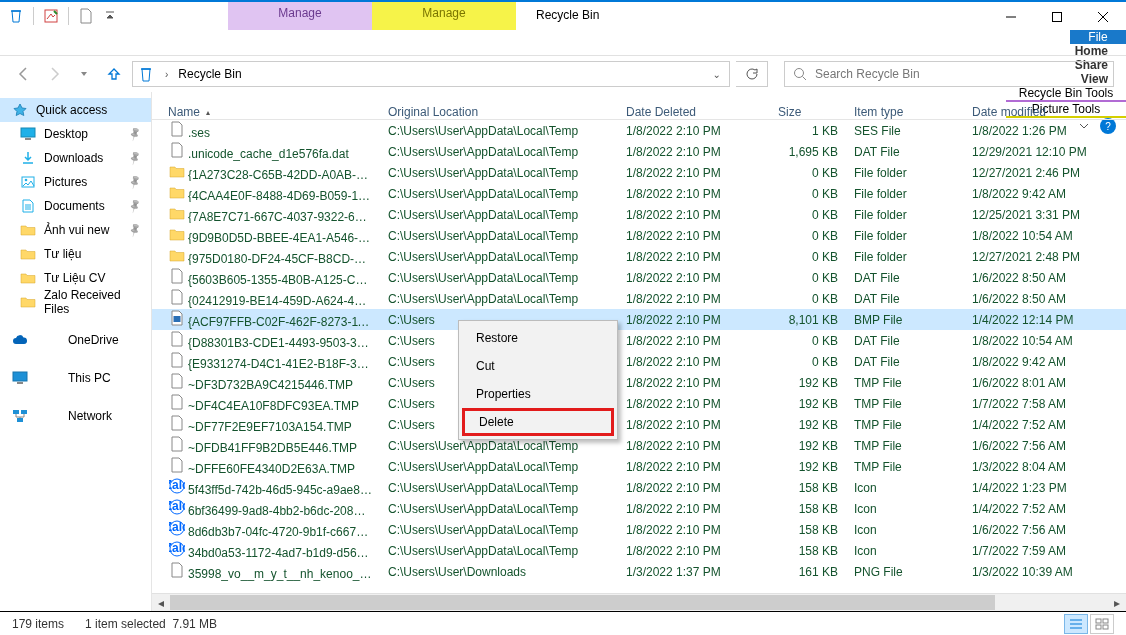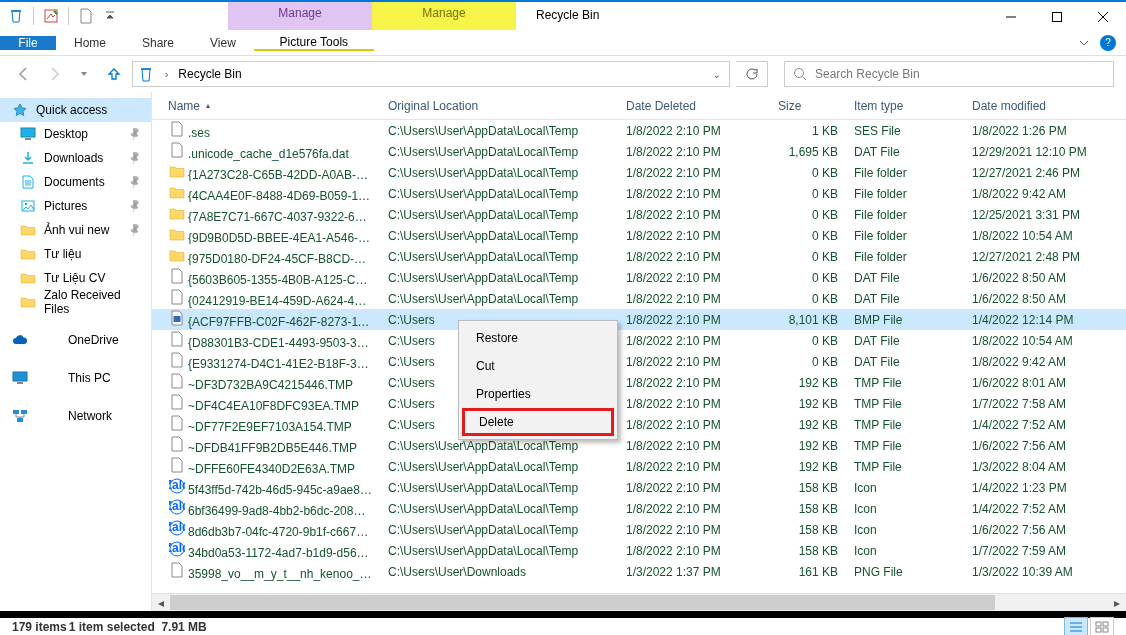--- a/index.html
+++ b/index.html
@@ -13,23 +13,23 @@
 .context-tabs { display: flex; margin-left: 108px; }
 .ctx-tab { width: 144px; text-align: center; padding: 4px 0 0 0; font-size: 12px; }
 .ctx-purple { background: #e0c4f2; color: #6b3a8f; }
 .ctx-yellow { background: #f6f349; color: #7a7500; }
 .title-text { padding: 6px 0 0 20px; color: #000; }
 .win-controls { margin-left: auto; display: flex; }
 .win-btn { width: 46px; height: 30px; display: flex; align-items: center; justify-content: center; }
 .win-btn svg { width: 12px; height: 12px; }
 
 
-.ribbon { height: 26px; display: flex; align-items: center; border-bottom: 1px solid #e1e1e1; }
+.ribbon { height: 26px; display: flex; align-items: flex-end; border-bottom: 1px solid #e1e1e1; flex-direction: column; }
 .ribbon-file { background: #1979ca; color: #fff; width: 56px; display: flex; align-items: center; justify-content: center; }
-.ribbon-tab { padding: 0 18px; display: flex; align-items: center; color: #333; }
+.ribbon-tab { padding: 0 18px; display: flex; align-items: center; color: #333; font-weight: bold; }
 .ribbon-ctx { width: 120px; text-align: center; display: flex; align-items: center; justify-content: center; }
 .ribbon-ctx.purple { border-bottom: 2px solid #b16bd4; }
 .ribbon-ctx.yellow { border-bottom: 2px solid #d4cf00; }
 .ribbon-right { margin-left: auto; display: flex; align-items: center; gap: 10px; padding-right: 10px; }
 .help-icon { width: 16px; height: 16px; border-radius: 50%; background: #0078d7; color: #fff; display: flex; align-items: center; justify-content: center; font-size: 10px; }
 
 
 .navbar { height: 36px; display: flex; align-items: center; gap: 6px; padding: 0 12px; }
 .nav-btn { width: 24px; height: 24px; display: flex; align-items: center; justify-content: center; color: #888; }
 .nav-btn.enabled { color: #0078d7; }
@@ -45,21 +45,21 @@
 .sidebar { width: 152px; border-right: 1px solid #e5e5e5; padding-top: 6px; overflow: hidden; }
 .side-item { display: flex; align-items: center; height: 24px; padding: 0 10px 0 20px; gap: 8px; color: #000; position: relative; }
 .side-item.pinned::after { content: "📌"; position: absolute; right: 10px; font-size: 10px; filter: grayscale(1) opacity(0.6); transform: rotate(-30deg); }
 .side-item.section { font-weight: normal; }
 .side-item.quick { background: #cce8ff; padding-left: 12px; }
 .side-item.root { padding-left: 12px; gap: 40px; }
 .side-group-gap { height: 14px; }
 .side-icn { width: 16px; height: 16px; display: flex; align-items: center; justify-content: center; }
 
 .content { flex: 1; display: flex; flex-direction: column; overflow: hidden; }
-.col-headers { display: flex; height: 28px; align-items: center; border-bottom: 1px solid #e5e5e5; color: #3c5a78; padding-left: 8px; }
+.col-headers { display: flex; height: 28px; align-items: flex-end; border-bottom: 1px solid #e5e5e5; color: #3c5a78; padding-left: 8px; }
 .col-h { padding: 0 8px; display: flex; align-items: center; gap: 6px; }
 .sort-ind { font-size: 8px; color: #555; }
 .c-name { width: 220px; }
 .c-loc { width: 238px; }
 .c-del { width: 152px; }
 .c-size { width: 76px; text-align: right; }
 .c-type { width: 118px; }
 .c-mod { flex: 1; }
 
 .rows { flex: 1; overflow: hidden; position: relative; }
@@ -68,21 +68,21 @@
 .cell { padding: 0 8px; white-space: nowrap; overflow: hidden; text-overflow: ellipsis; }
 .cell.c-size { text-align: right; }
 .file-icn { width: 18px; height: 16px; display: inline-flex; align-items: center; justify-content: center; margin-right: 2px; }
 
 .hscroll { height: 18px; background: #f0f0f0; border-top: 1px solid #e1e1e1; display: flex; align-items: center; }
 .hscroll-btn { width: 18px; height: 18px; display: flex; align-items: center; justify-content: center; color: #555; }
 .hscroll-track { flex: 1; height: 18px; position: relative; }
 .hscroll-thumb { position: absolute; left: 0; top: 1px; height: 15px; width: 88%; background: #cdcdcd; }
 
 
-.statusbar { height: 24px; border-top: 7px solid #000000; display: flex; align-items: center; padding: 0 12px; gap: 2px; color: #333; font-weight: bold; }
+.statusbar { height: 24px; border-top: 1px solid #000000; display: flex; align-items: center; padding: 0 12px; gap: 21px; color: #333; }
 .status-right { margin-left: auto; display: flex; gap: 2px; }
 .view-toggle { width: 24px; height: 20px; border: 1px solid #ccc; display: flex; align-items: center; justify-content: center; }
 .view-toggle.active { background: #cce8ff; border-color: #7ab7e8; }
 
 
 .context-menu { position: absolute; left: 458px; top: 320px; width: 160px; background: #f2f2f2; border: 1px solid #bcbcbc; box-shadow: 3px 3px 4px rgba(0,0,0,0.25); padding: 3px; z-index: 50; }
 .ctx-item { height: 28px; display: flex; align-items: center; padding: 0 14px; color: #000; }
 .ctx-item.highlight { border: 3px solid #e21b1b; }
 
 
@@ -143,20 +143,21 @@
         </svg>
       </div>
   </div>
 </div>
 
 <div class="ribbon">
   <div class="ribbon-file">File</div>
   <div class="ribbon-tab">Home</div>
   <div class="ribbon-tab">Share</div>
   <div class="ribbon-tab">View</div>
+  <div class="ribbon-ctx purple">Recycle Bin Tools</div>
   <div class="ribbon-ctx yellow">Picture Tools</div>
   <div class="ribbon-right">
     <span>
         <svg width="12" height="12" viewBox="0 0 12 12">
           <path d="M2 4l4 4 4-4" fill="none" stroke="#555"></path>
         </svg>
       </span>
     <span class="help-icon">?</span>
   </div>
 </div>
@@ -230,36 +231,36 @@
         <div class="side-item pinned">
           <span class="side-icn">
             <svg width="14" height="14" viewBox="0 0 14 14">
               <path d="M7 1v8M4 6l3 3 3-3M2 12h10" stroke="#1fb0e8" fill="none" stroke-width="1.5"></path>
             </svg>
           </span>
           <span>Downloads</span>
         </div>
         <div class="side-item pinned">
           <span class="side-icn">
-            <svg width="12" height="14" viewBox="0 0 12 14">
-              <path d="M1 1h7l3 3v9H1z" fill="#fff" stroke="#1fb0e8"></path>
-              <path d="M3 6h6M3 8h6M3 10h6" stroke="#1fb0e8"></path>
-            </svg>
-          </span>
-          <span>Documents</span>
-        </div>
-        <div class="side-item pinned">
-          <span class="side-icn">
             <svg width="14" height="12" viewBox="0 0 14 12">
               <rect x="1" y="1" width="12" height="10" fill="#fff" stroke="#1fb0e8"></rect>
               <circle cx="5" cy="4" r="1.3" fill="#1fb0e8"></circle>
               <path d="M2 10l3-3 2 2 3-4 3 5" fill="none" stroke="#1fb0e8"></path>
             </svg>
           </span>
           <span>Pictures</span>
+        </div>
+        <div class="side-item pinned">
+          <span class="side-icn">
+            <svg width="12" height="14" viewBox="0 0 12 14">
+              <path d="M1 1h7l3 3v9H1z" fill="#fff" stroke="#1fb0e8"></path>
+              <path d="M3 6h6M3 8h6M3 10h6" stroke="#1fb0e8"></path>
+            </svg>
+          </span>
+          <span>Documents</span>
         </div>
         <div class="side-item pinned">
           <span class="side-icn">
             <svg width="16" height="12" viewBox="0 0 16 12">
               <path d="M1 2h5l1 1.5h8V11H1z" class="folder-svg"></path>
             </svg>
           </span>
           <span>Ảnh vui new</span>
         </div>
         <div class="side-item">

